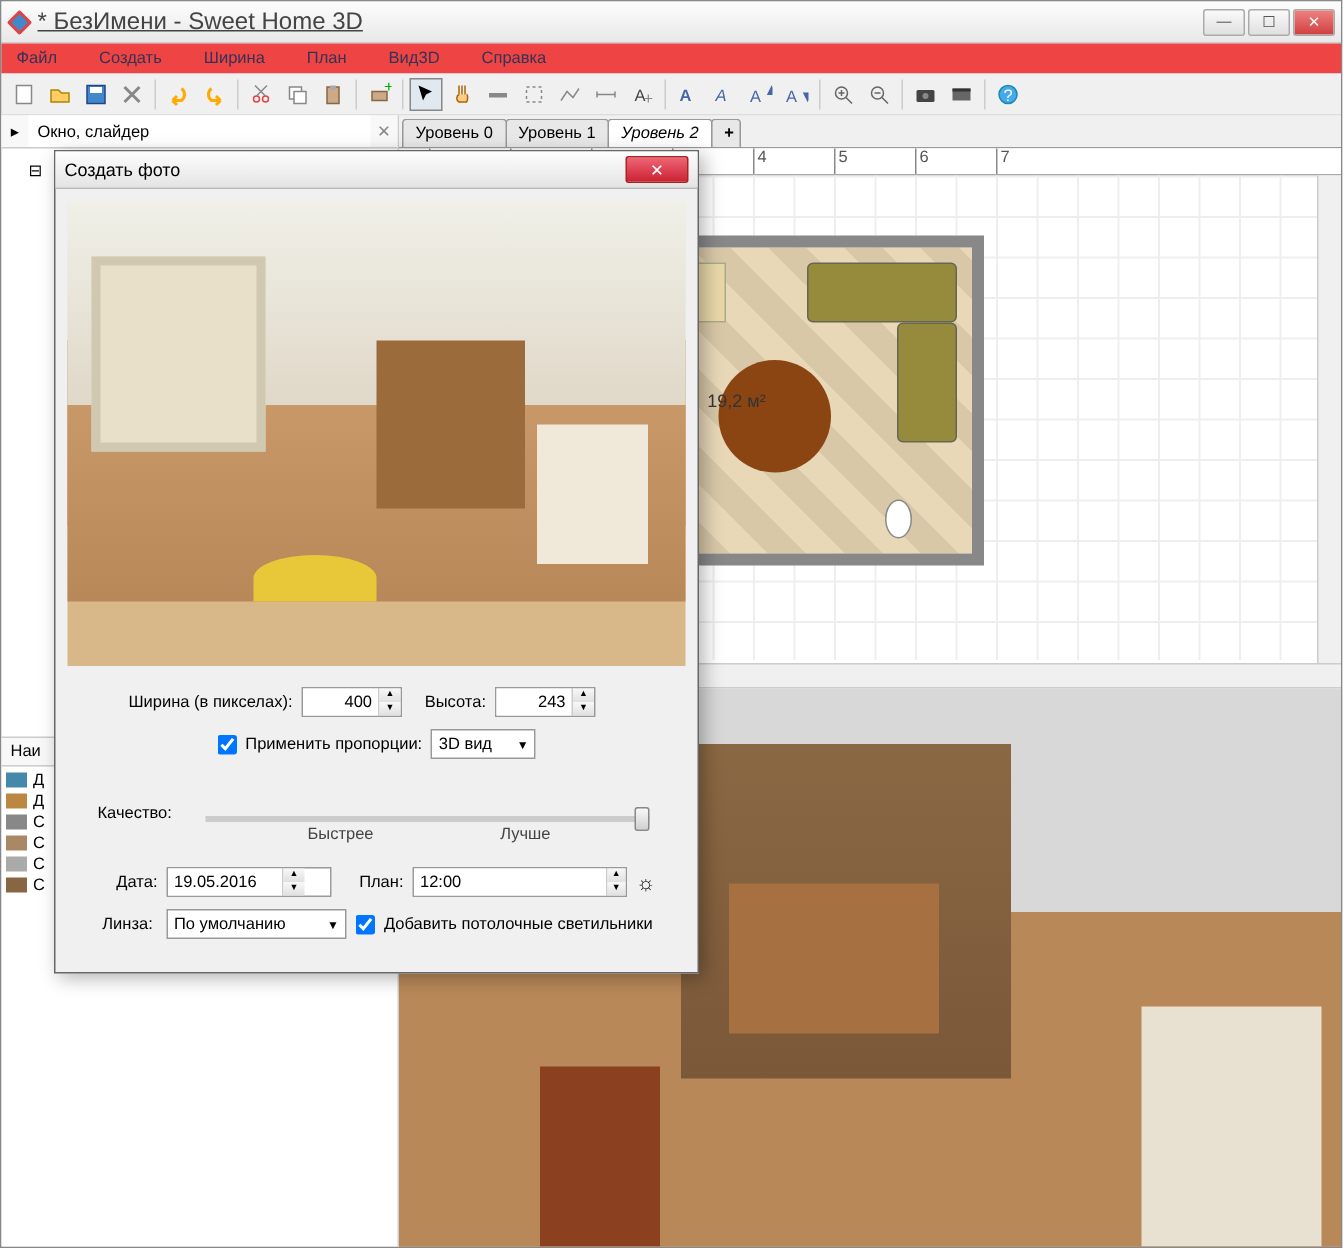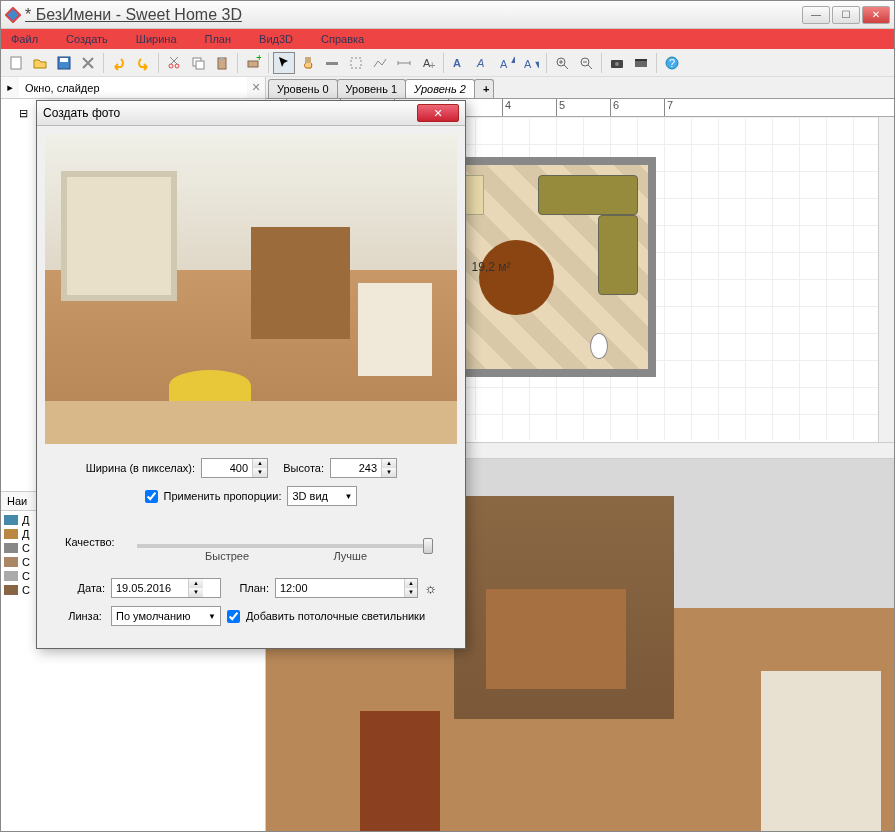--- a/index.html
+++ b/index.html
@@ -411,21 +411,21 @@
             <input style="width: 100%; text-align: left;" value="12:00">
             <div class="spbtns">
               <div>▲</div>
               <div>▼</div>
             </div>
           </div>
         <span style="font-size:14px;">☼</span>
       </div>
       <div class="frm-row">
         <label style="width:40px;text-align:center;">Линза:</label>
-        <div class="combo" style="width:110px;">
+        <div class="combo" style="width:120px;">
             <span>По умолчанию</span>
             <span class="arrow">▼</span>
           </div>
         <input type="checkbox" checked="" style="">
         <label>Добавить потолочные светильники</label>
       </div>
     </div>
   </div>
 </div>
 

